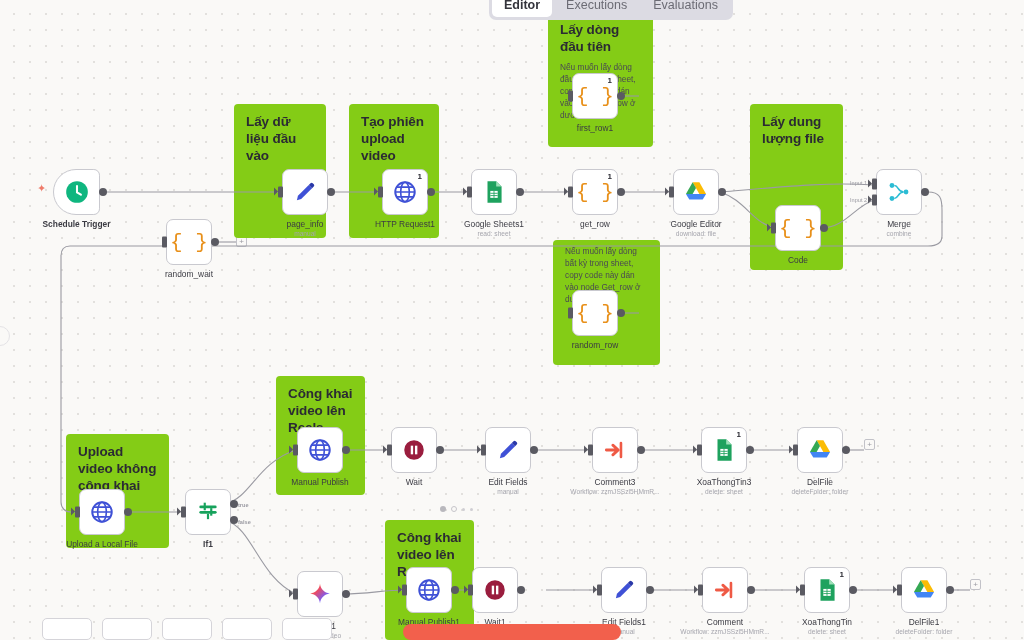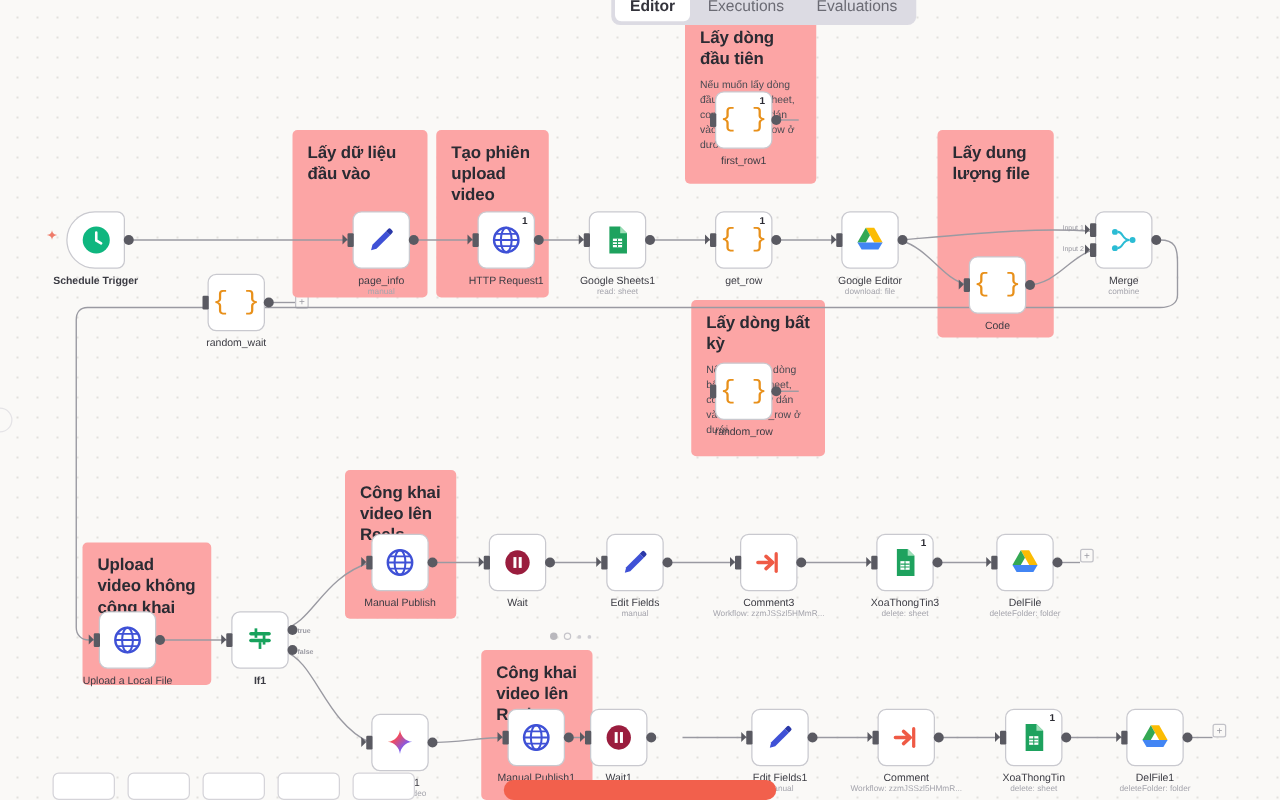--- a/index.html
+++ b/index.html
@@ -26,21 +26,21 @@
     gap:2px; z-index:60;
   }
   .tab {
     font-size:12.5px; color:#6b6b74; padding:4px 12px 5px;
     border-radius:5px; line-height:1.1; white-space:nowrap;
   }
   .tab.active { background:#ffffff; color:#33333b; font-weight:600; }
 
   
   .sticky {
-    position:absolute; background:#fca5a5; border-radius:4px;
+    position:absolute; background:#84cc16; border-radius:4px;
     z-index:1;
   }
   .sticky .s-title {
     font-size:13.5px; font-weight:700; color:#2b2b33;
     line-height:1.25; padding:10px 12px 0 12px; letter-spacing:-0.1px;
   }
   .sticky .s-body {
     font-size:8.3px; color:#4a4a52; line-height:1.45;
     padding:5px 12px 0 12px;
   }
@@ -180,34 +180,33 @@
     <path d="M850 590 H900"></path>
     <path d="M947 590 H970"></path>
   </g>
 </svg>
 
 <div class="sticky" style="left:548px; top:12px; width:105px; height:135px;">
   <div class="s-title">Lấy dòng đầu tiên</div>
   <div class="s-body">Nếu muốn lấy dòng đầu tiên trong sheet, copy code này dán vào node Get_row ở dưới</div>
 </div>
 
-<div class="sticky" style="left:234px; top:104px; width:108px; height:134px;">
+<div class="sticky" style="left:234px; top:104px; width:92px; height:134px;">
   <div class="s-title">Lấy dữ liệu đầu vào</div>
 </div>
 
 <div class="sticky" style="left:349px; top:104px; width:90px; height:134px;">
   <div class="s-title">Tạo phiên upload video</div>
 </div>
 
 <div class="sticky" style="left:750px; top:104px; width:93px; height:166px;">
   <div class="s-title">Lấy dung lượng file</div>
 </div>
 
 <div class="sticky" style="left:553px; top:240px; width:107px; height:125px;">
-  <div class="s-title">Lấy dòng bất kỳ</div>
   <div class="s-body">Nếu muốn lấy dòng bất kỳ trong sheet, copy code này dán vào node Get_row ở dưới</div>
 </div>
 
 <div class="sticky" style="left:66px; top:434px; width:103px; height:114px;">
   <div class="s-title">Upload video không công khai</div>
 </div>
 
 <div class="sticky" style="left:276px; top:376px; width:89px; height:119px;">
   <div class="s-title">Công khai video lên Reels</div>
 </div>

